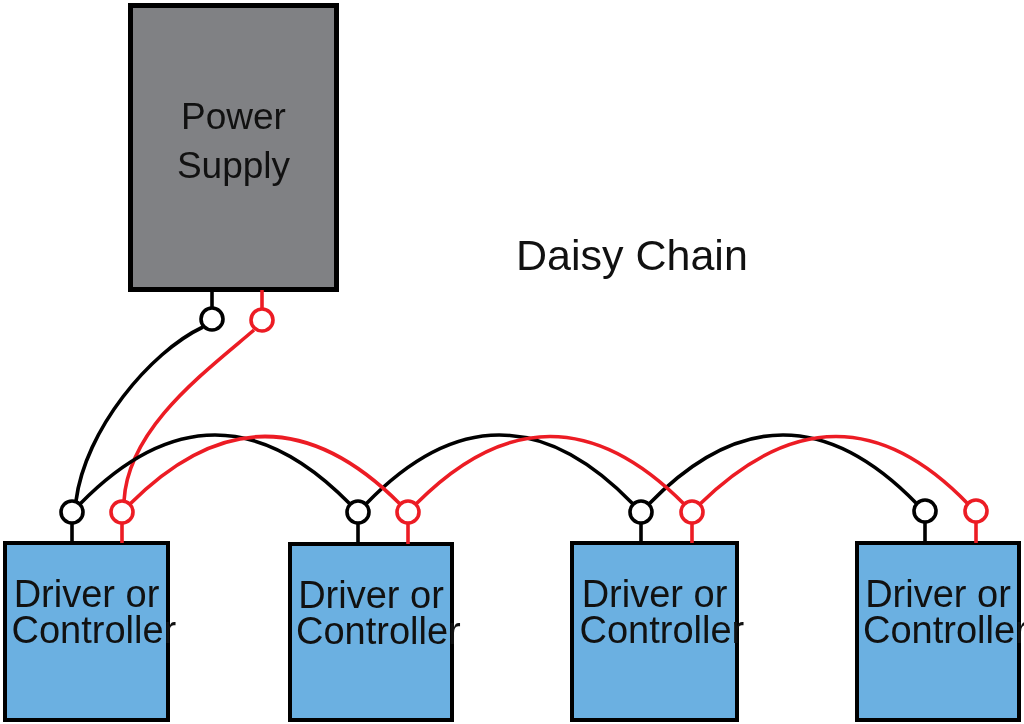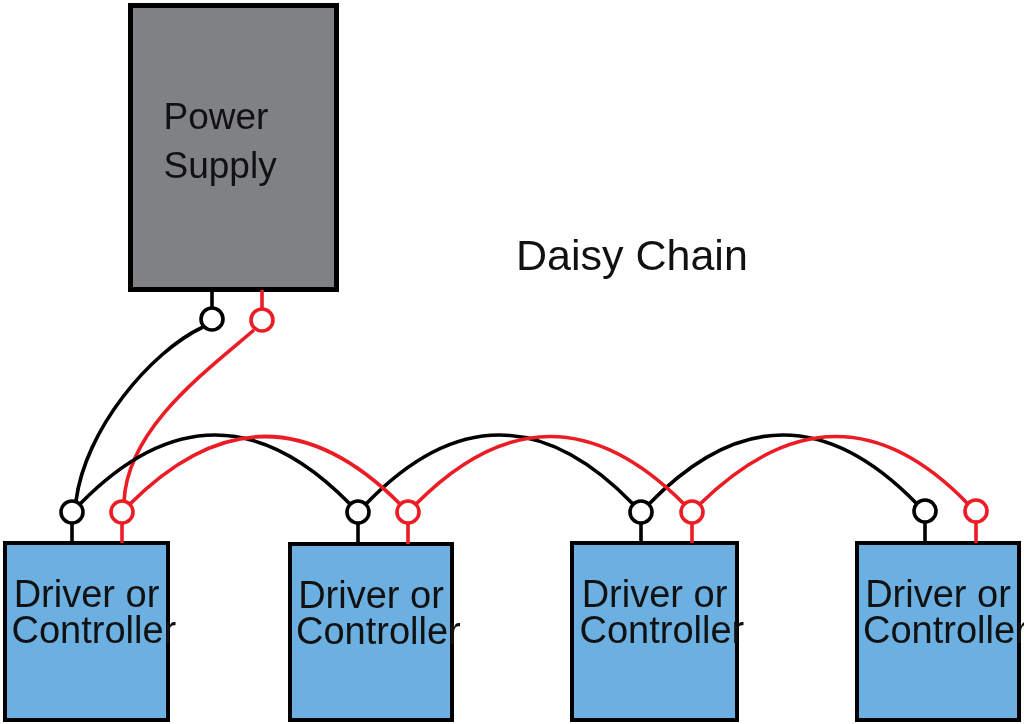--- a/index.html
+++ b/index.html
@@ -28,21 +28,21 @@
     top: 3px;
     width: 211px;
     height: 289px;
     background: #808184;
     border: 5px solid #000000;
     justify-content: center;
   }
   .power-supply .node-label {
     font-size: 37px;
     line-height: 1.32;
-    text-align: left;
+    text-align: center;
     width: 140px;
     transform: translateY(-6px);
   }
   .controller {
     top: 541px;
     width: 167px;
     height: 181px;
     background: #6BB0E1;
     border: 4px solid #000000;
   }

